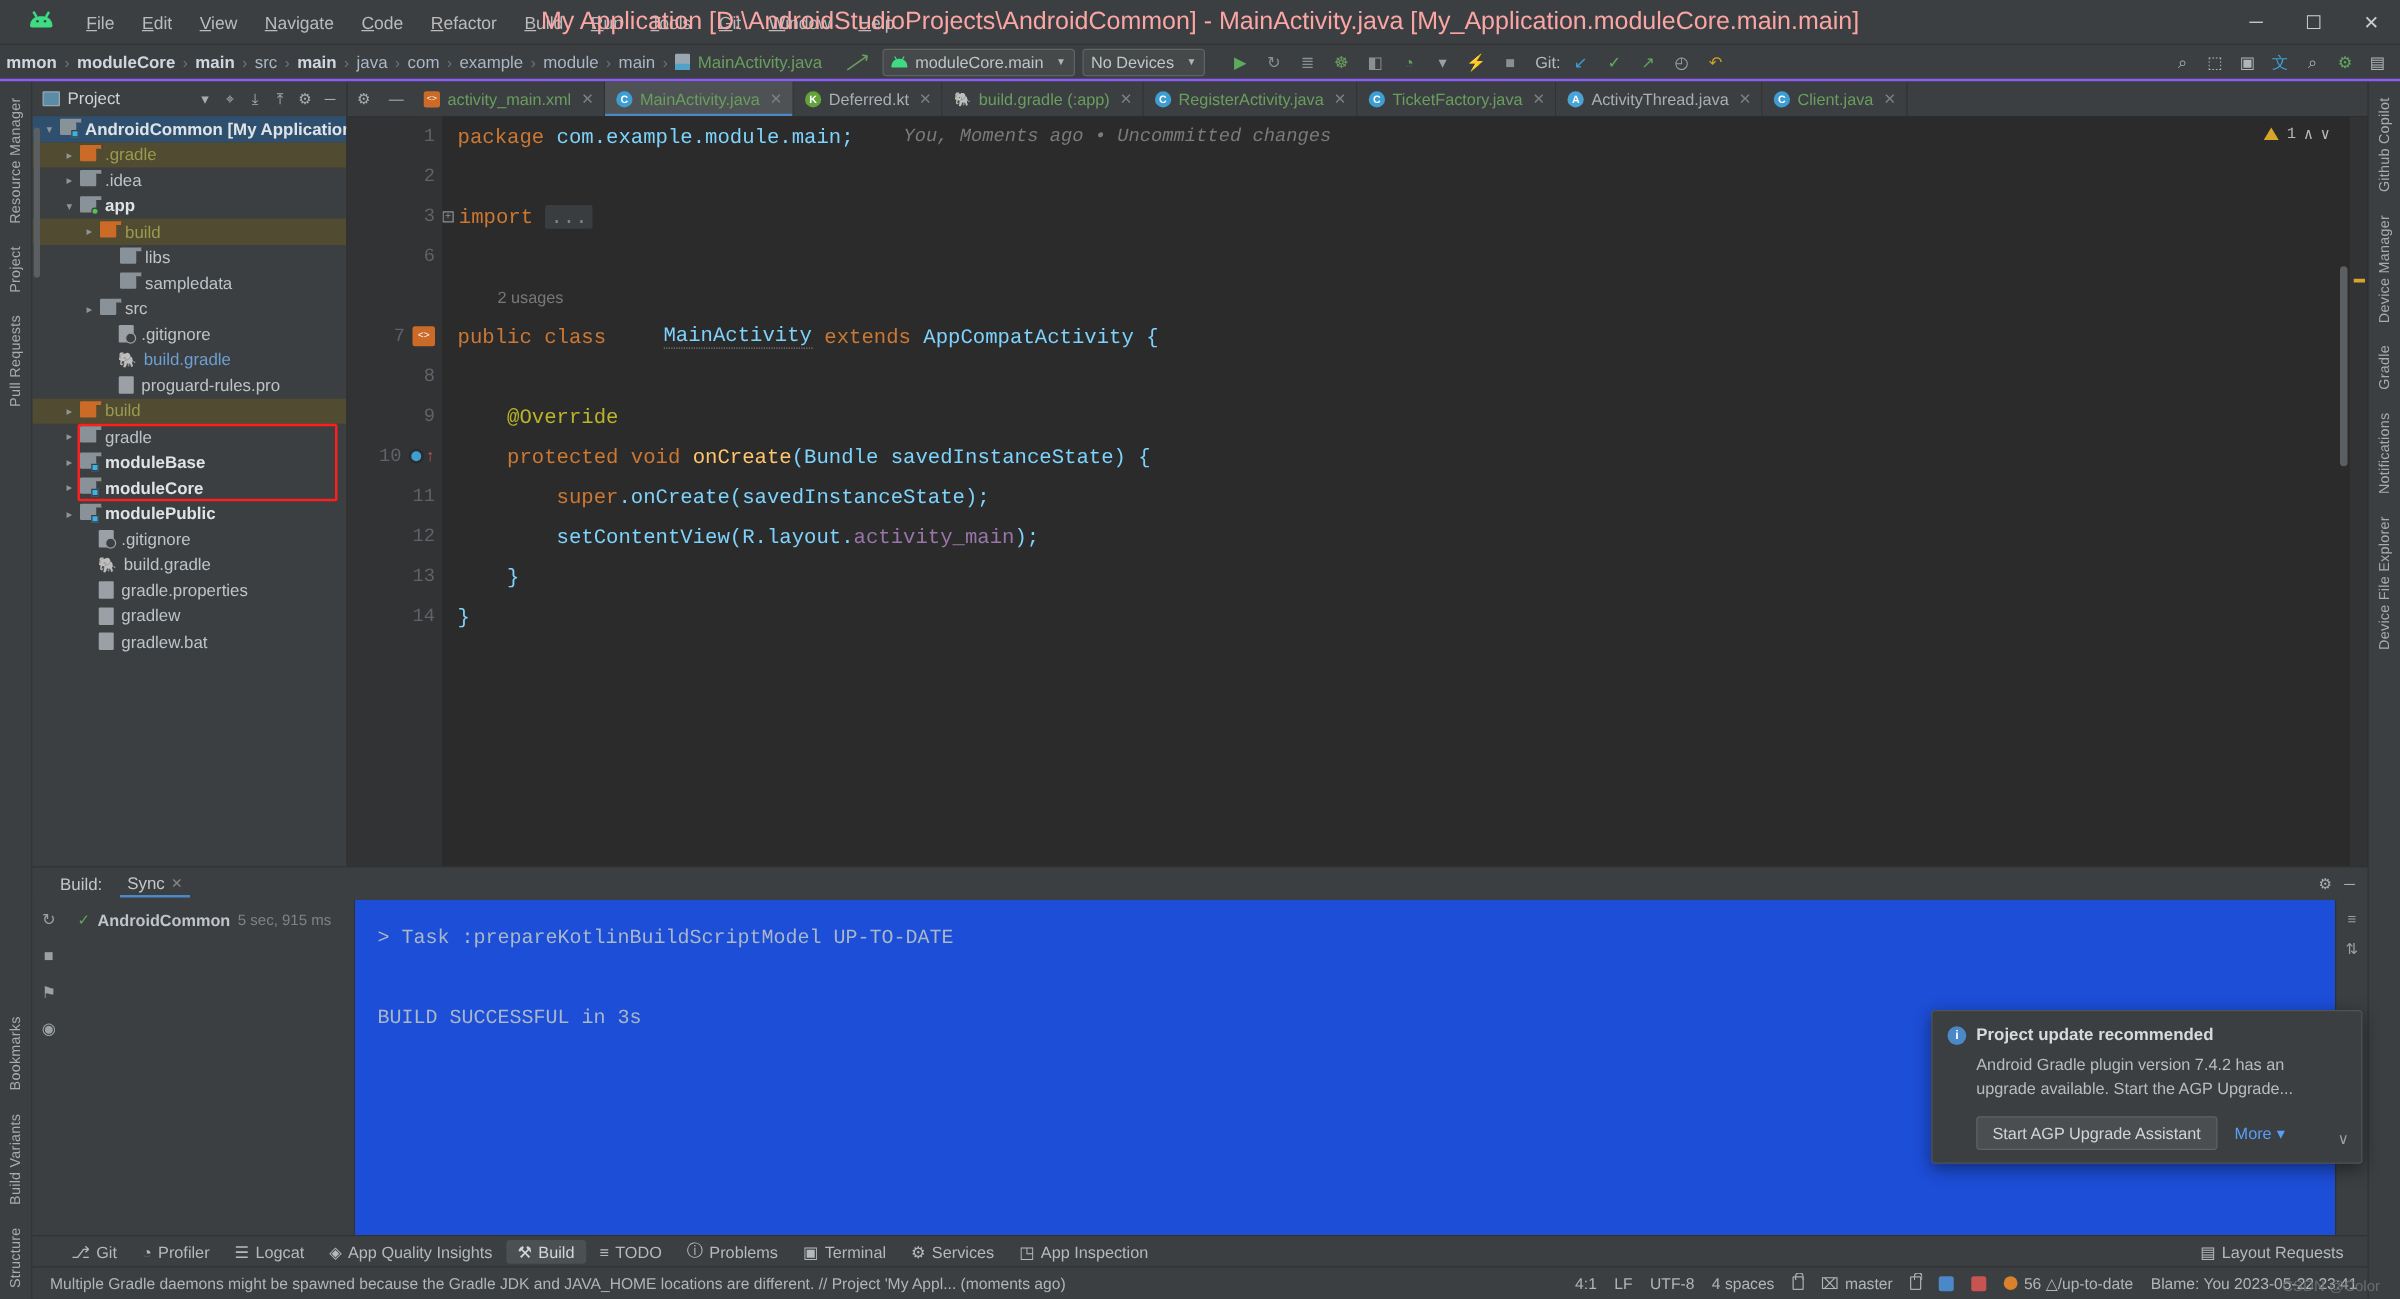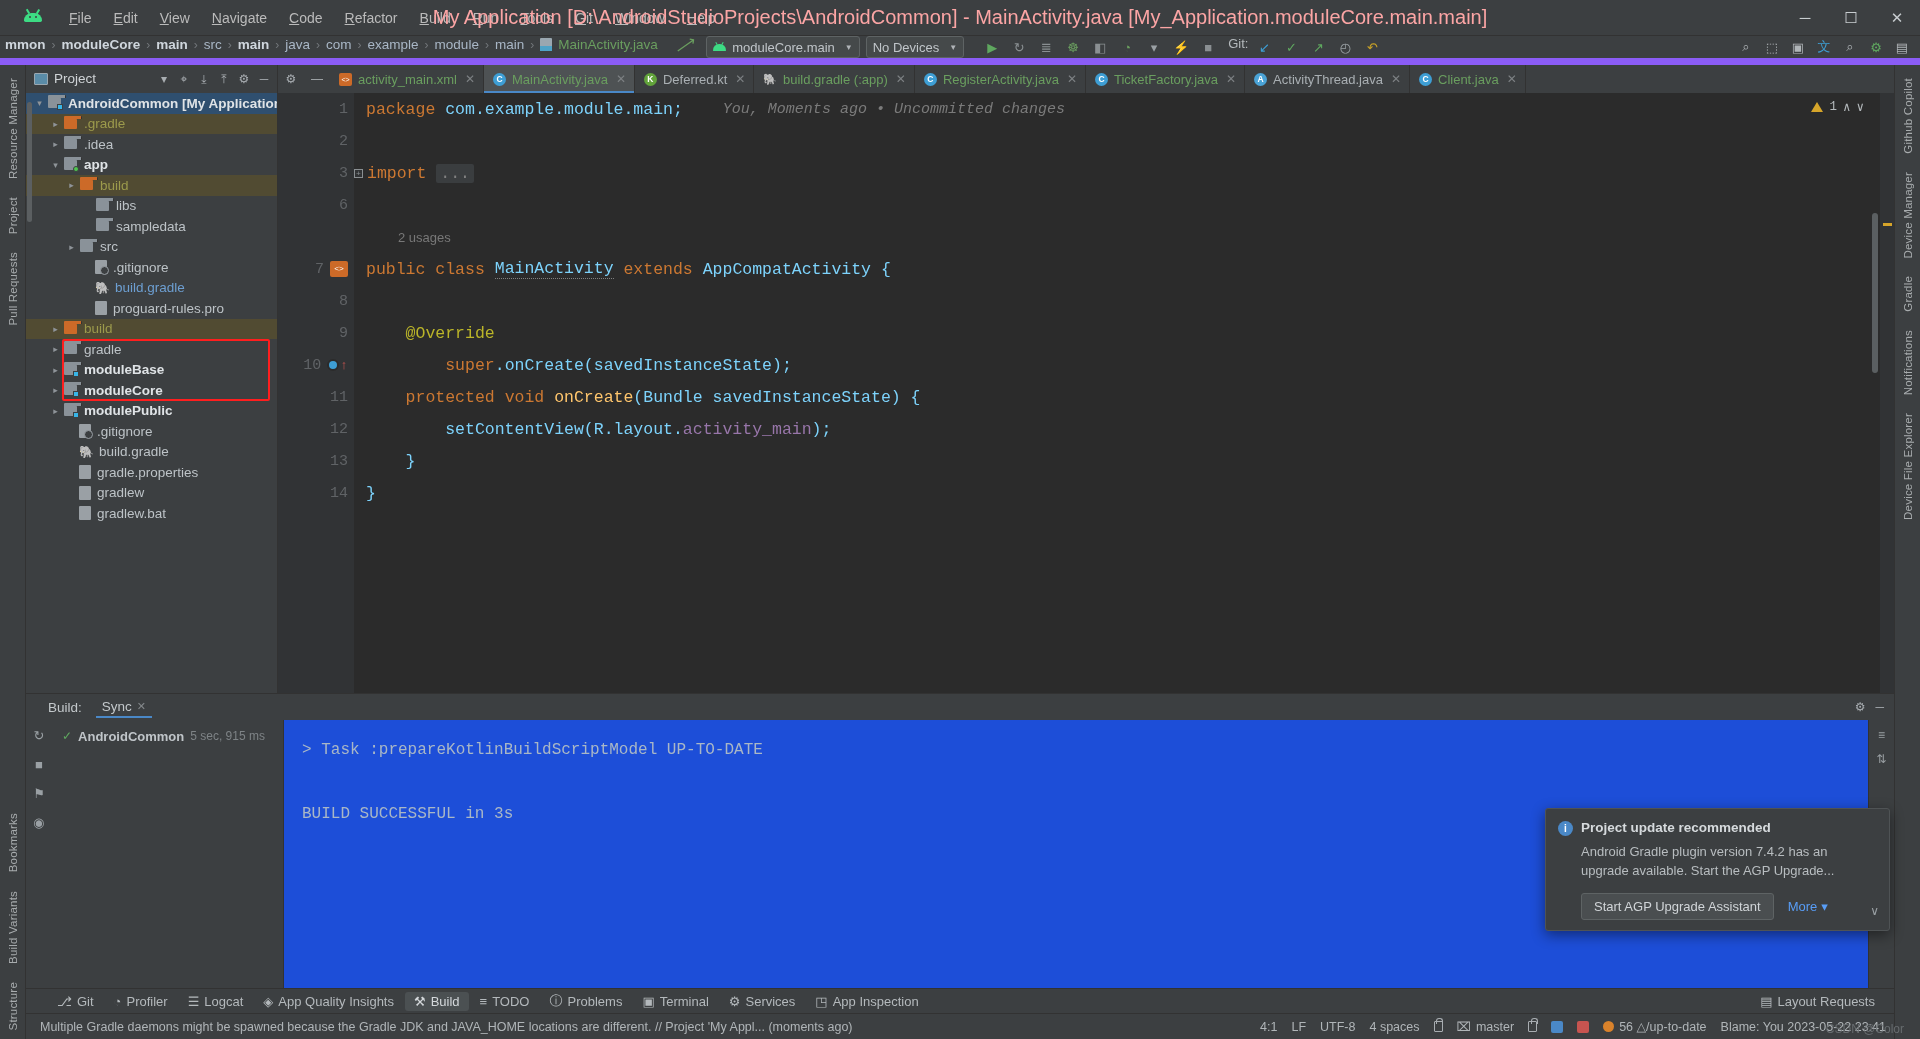--- a/index.html
+++ b/index.html
@@ -33,22 +33,22 @@
   .menu-item u { text-decoration:underline; }
   .win-title {
     position:absolute; left:0; right:0; text-align:center; font-size:20px;
     color:#fca5a5; pointer-events:none; white-space:nowrap;
   }
   .win-btns { margin-left:auto; display:flex; align-items:center; height:100%; z-index:2;}
   .win-btn { width:46px; height:36px; display:flex; align-items:center; justify-content:center; color:#c8cdd0; font-size:15px;}
 
   
   .toolbar-row {
-    height:29px; flex:0 0 29px; background:#3c3f41; display:flex; align-items:flex-start;
-    border-bottom:7px solid #8b5cf6; padding-left:0px; position:relative;
+    height:29px; flex:0 0 29px; background:#3c3f41; display:flex; align-items:center;
+    border-bottom:2px solid #8b5cf6; padding-left:0px; position:relative;
   }
   .breadcrumbs { display:flex; align-items:center; padding-left:2px; }
   .crumb { font-size:13.5px; color:#a9b7c6; padding:1px 3px; white-space:nowrap; }
   .crumb.bold { font-weight:bold; color:#cfd6dd; }
   .crumb.green { color:#6a9e5f; }
   .crumb-sep { color:#72767a; font-size:12px; padding:0 3px; }
   .crumb-ico { width:14px;height:14px;margin-right:4px;display:inline-block;vertical-align:-3px;position:relative;}
   .crumb-ico .t{position:absolute;left:0;top:0;width:12px;height:9px;background:#9aa7b0;border-radius:1px;}
   .crumb-ico .b{position:absolute;left:0;top:8px;width:12px;height:5px;background:#4fa3c7;}
   .tb-arrow { color:#6a9e5f; font-size:15px; margin:0 10px 0 14px; transform:rotate(-35deg); display:inline-block;}
@@ -135,21 +135,21 @@
   .gutter { width:76px; flex:0 0 76px; background:#313335; position:relative;}
   .gline { height:32px; display:flex; align-items:center; justify-content:flex-end;
            font-family:"Liberation Mono", monospace; font-size:15px; color:#606366; padding-right:6px; position:relative;}
   .code-area { flex:1 1 auto; position:relative; background:#2b2b2b; overflow:hidden;
                font-family:"Liberation Mono", monospace; font-size:16.5px;}
   .cline { height:32px; display:flex; align-items:center; white-space:pre; padding-left:12px;}
   .kw{color:#cc7832;} .fn{color:#ffc66d;}
   .id{color:#7dd3fc;} .ann{color:#bbb529;} .fld{color:#9876aa;}
   .hint{color:#7a7a7a;font-style:italic;font-size:15px;}
   .usages{color:#787878;font-size:13px;font-family:"Liberation Sans",sans-serif;}
-  .wavy{border-bottom:1px dotted #808080;}
+  .wavy{border-bottom:1px dotted #808080;margin-left:36px;}
   .ed-warnbar{position:absolute;right:0;top:0;width:14px;height:100%;background:#313335;}
   .ed-marker{position:absolute;right:2px;width:9px;height:3px;}
   .vscroll{position:absolute;right:16px;width:6px;background:#5b5f61;border-radius:3px;}
   .fold-box{width:9px;height:9px;border:1px solid #8a8f92;display:flex;align-items:center;justify-content:center;font-size:8px;color:#8a8f92;background:#313335;}
 
   .inspect-badge{position:absolute;right:30px;top:6px;display:flex;align-items:center;gap:6px;font-size:12.5px;color:#b3b8bb;}
   .warn-tri{width:0;height:0;border-left:6px solid transparent;border-right:6px solid transparent;border-bottom:10px solid #d6a52a;position:relative;}
 
   
   .build-panel { height:295px; flex:0 0 295px; background:#3c3f41; display:flex; flex-direction:column; border-top:1px solid #323232;}
@@ -576,22 +576,22 @@
               </div>
               <div class="vscroll" style="top:120px;height:160px;"></div>
             <div class="cline"><span class="kw">package </span><span class="id">com.example.module.main;</span><span class="hint" style="margin-left: 40px;">You, Moments ago • Uncommitted changes</span></div>
                 <div class="cline"></div>
                 <div class="cline"><span class="fold-box" style="display: inline-flex; margin-right: 4px; margin-left: -12px;">+</span><span class="kw">import </span><span class="id" style="background: rgb(58, 61, 63); padding: 0px 4px; border-radius: 2px; color: rgb(128, 128, 128);">...</span></div>
                 <div class="cline"></div>
                 <div class="cline" style="padding-left: 44px;"><span class="usages">2 usages</span></div>
                 <div class="cline"><span class="kw">public </span><span class="kw">class </span><span class="id wavy">MainActivity</span><span class="kw"> extends </span><span class="id">AppCompatActivity</span><span class="id"> {</span></div>
                 <div class="cline"></div>
                 <div class="cline"><span class="ann">    @Override</span></div>
+                <div class="cline"><span class="kw">    protected </span><span class="kw">void </span><span class="fn">onCreate</span><span class="id">(</span><span class="id">Bundle</span><span class="id"> savedInstanceState) {</span></div>
                 <div class="cline"><span class="id">        </span><span class="kw">super</span><span class="id">.onCreate(savedInstanceState);</span></div>
-                <div class="cline"><span class="kw">    protected </span><span class="kw">void </span><span class="fn">onCreate</span><span class="id">(</span><span class="id">Bundle</span><span class="id"> savedInstanceState) {</span></div>
                 <div class="cline"><span class="id">        setContentView(R.layout.</span><span class="fld">activity_main</span><span class="id">);</span></div>
                 <div class="cline"><span class="id">    }</span></div>
                 <div class="cline"><span class="id">}</span></div>
               </div>
           </div>
         </div>
 
       </div>
 
       <div class="build-panel">

